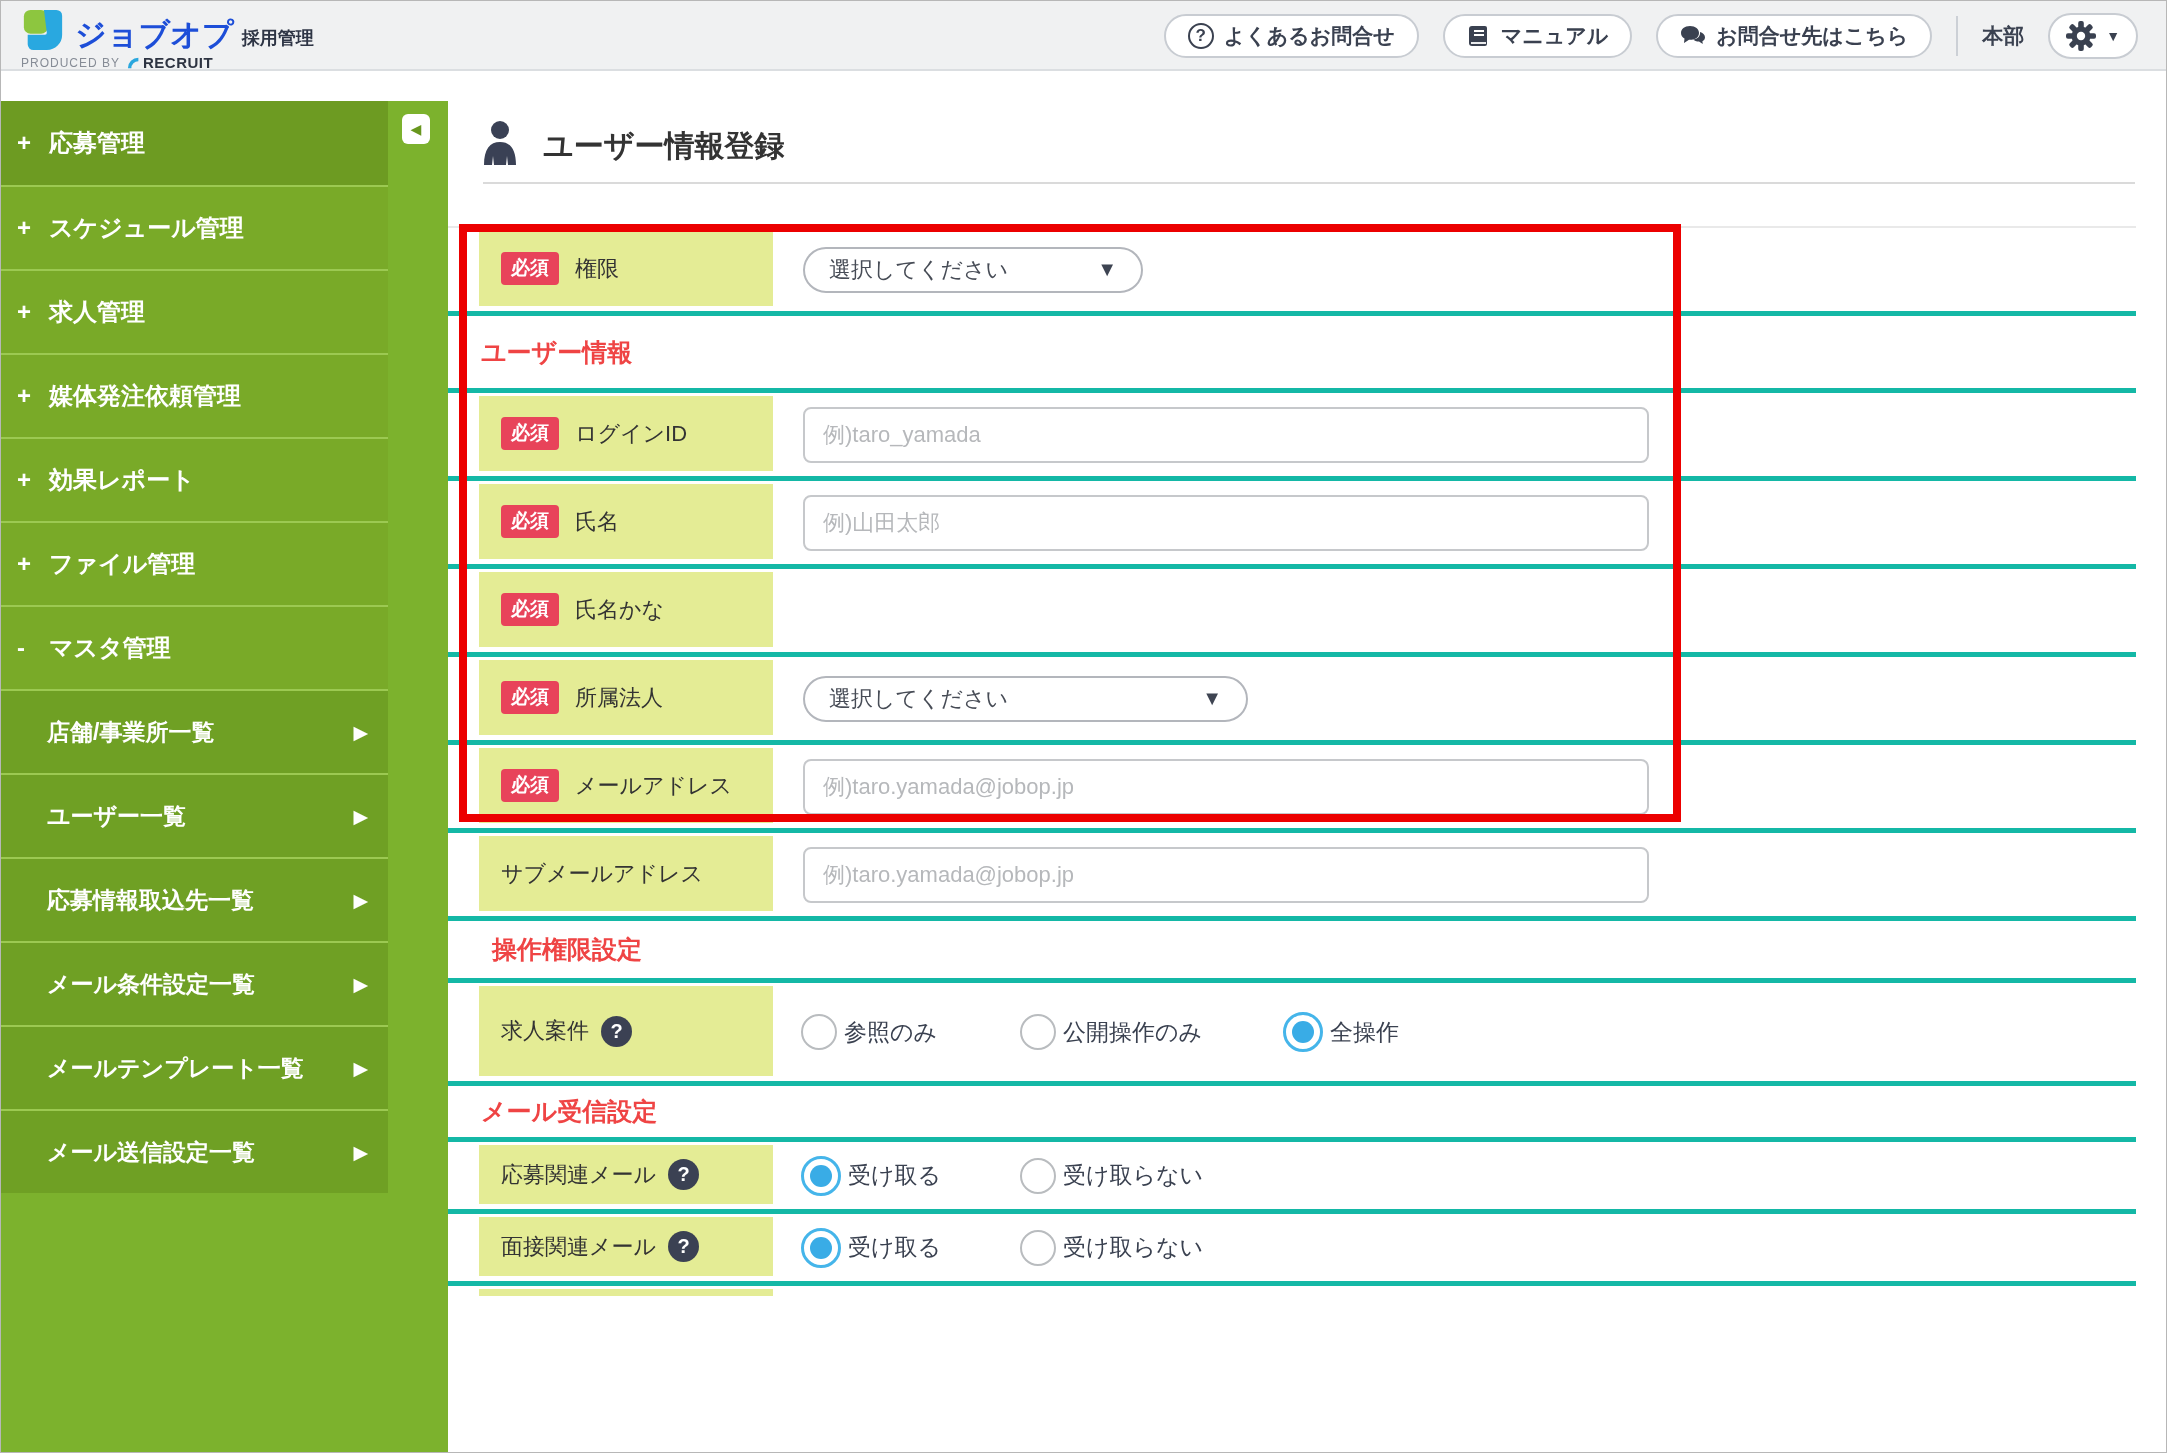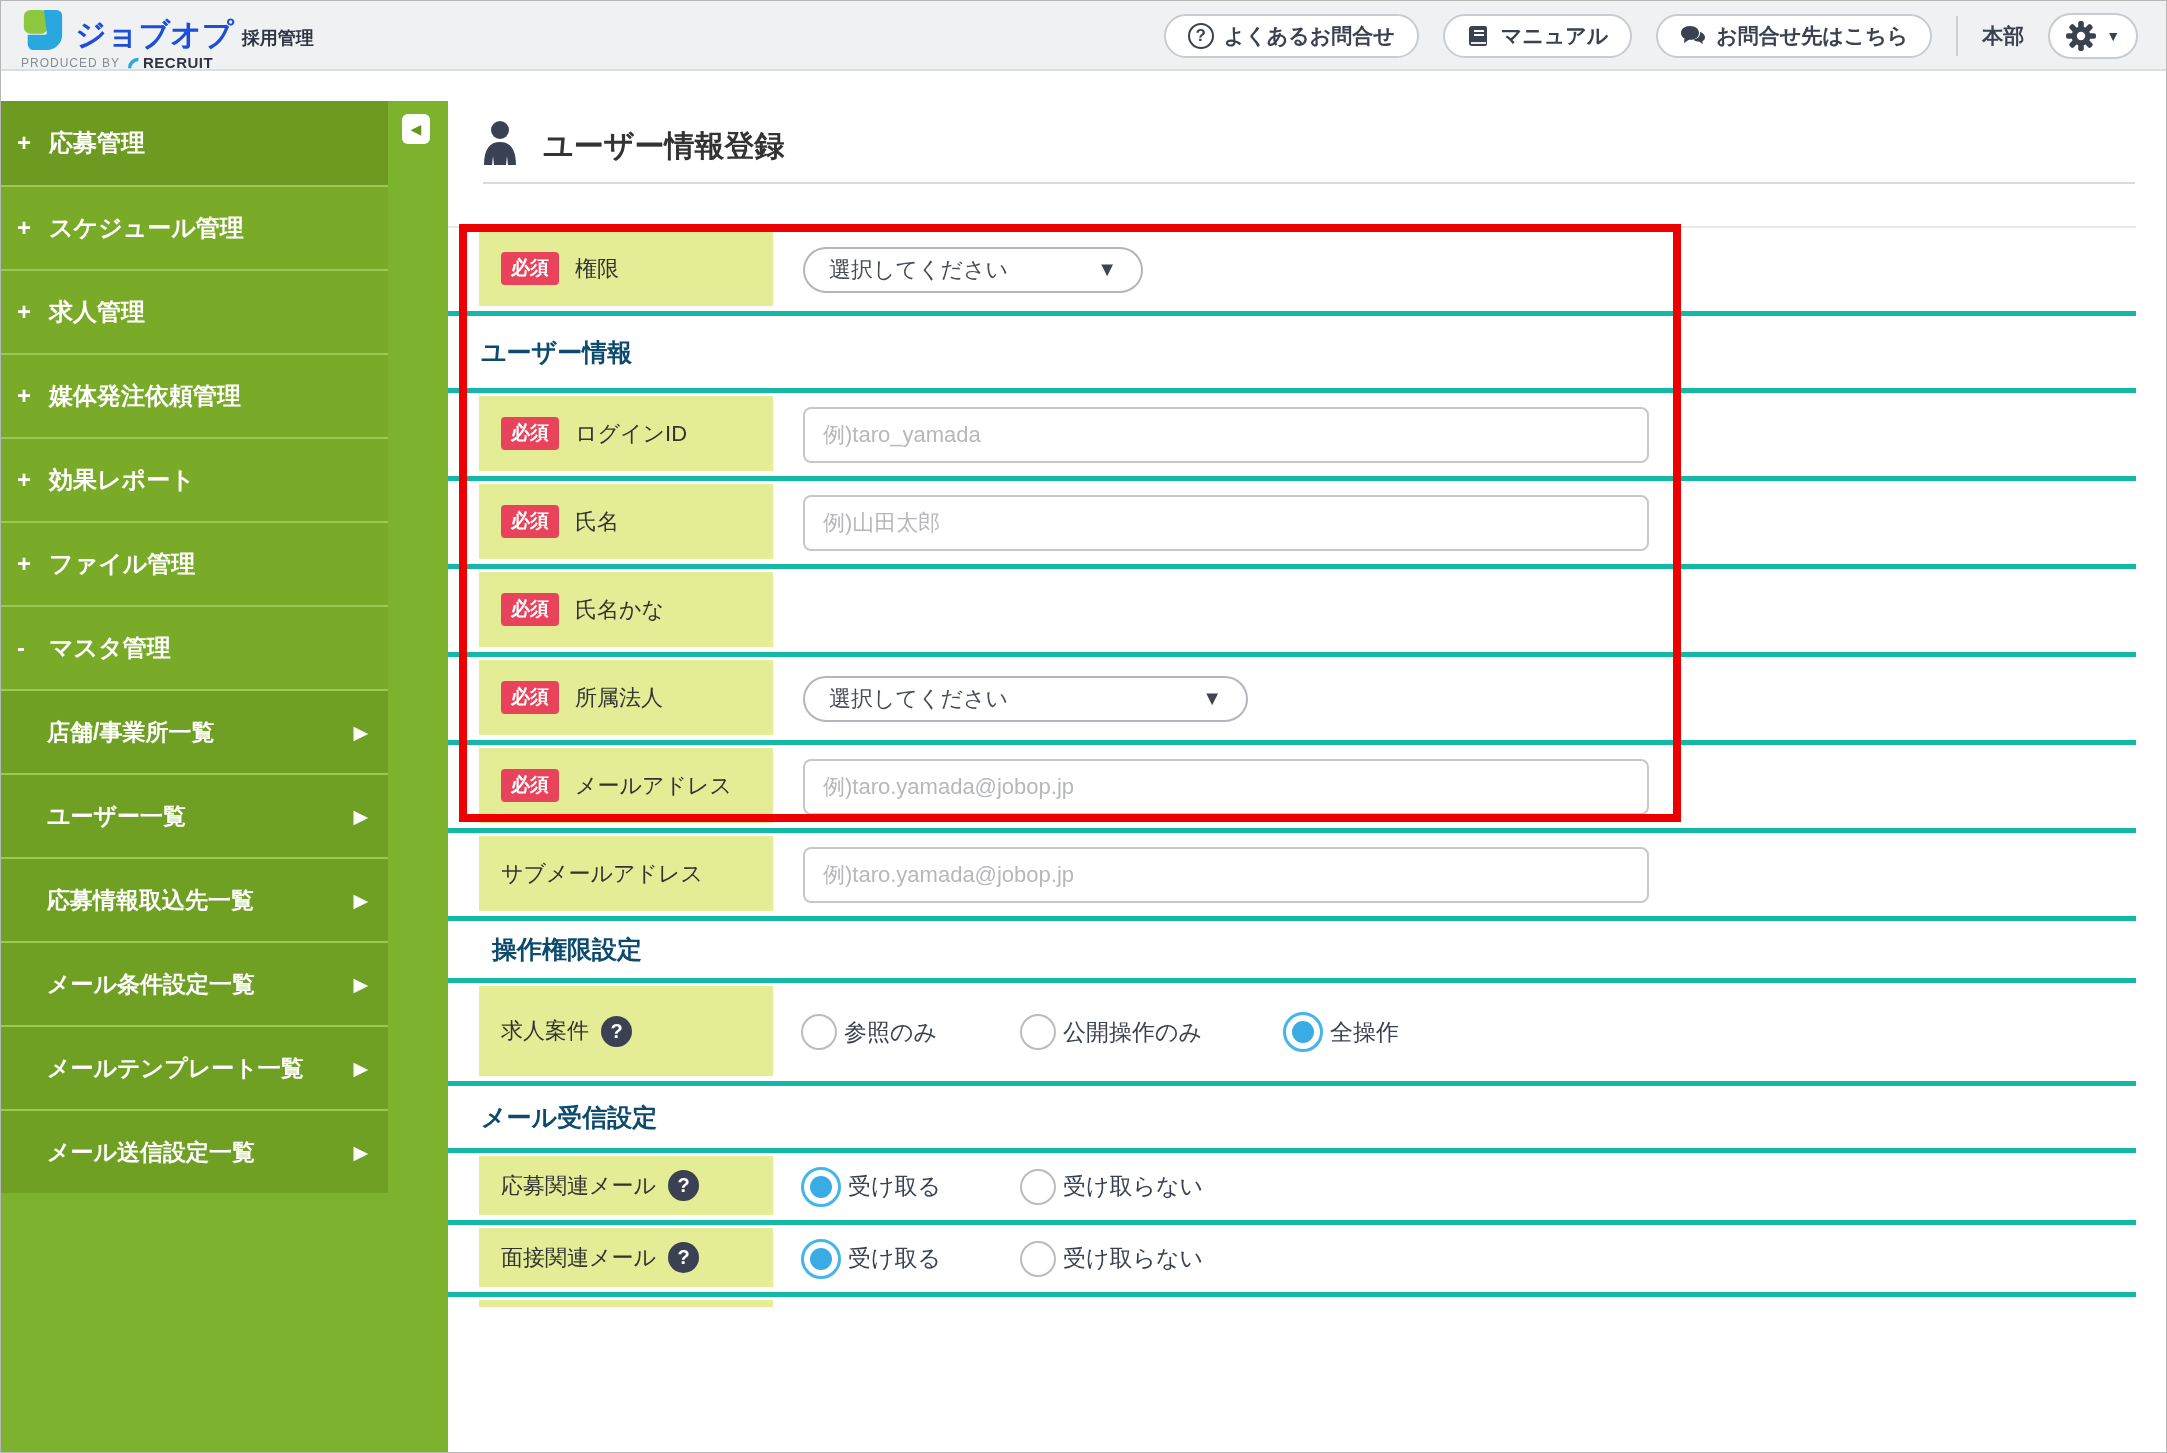--- a/index.html
+++ b/index.html
@@ -50,33 +50,33 @@
 
   
   .main { position:absolute; left:447px; top:0; width:1720px; height:1453px; }
   .page-title-wrap { position:absolute; left:33px; top:118px; height:54px; display:flex; align-items:center; gap:24px; }
   .page-title { font-size:30px; font-weight:bold; color:#333; }
   .title-divider { position:absolute; left:35px; top:181px; width:1652px; height:2px; background:#dadada; }
 
   .form { position:absolute; left:0; top:225px; width:1688px; border-top:2px solid #e9e9e9; }
   .row { position:relative; border-bottom:5px solid #14b8a6; box-sizing:border-box; }
   .h88 { height:88px; } .h77 { height:77px; } .h71 { height:62px;padding-left:11px; }
-  .h103 { height:103px; } .h67 { height:67px; } .h98 { height:72px; }
+  .h103 { height:103px; } .h67 { height:56px; } .h98 { height:72px; }
   .row.partial { height:10px; border-bottom:none; }
   .cell-label { position:absolute; left:31px; top:3px; bottom:5px; width:294px; background:#e4ec95;
     display:flex; align-items:center; padding-left:22px; box-sizing:border-box; }
   .row.partial .cell-label { bottom:0; }
   .req-badge { background:#e8435a; color:#fff; font-size:19px; font-weight:bold;
     padding:5px 10px; border-radius:4px; margin-right:16px; line-height:1.2; }
   .f-label { font-size:22px; color:#333; }
   .help-badge { width:31px; height:31px; border-radius:50%; background:#3b4153; color:#fff;
     font-size:20px; font-weight:bold; display:flex; align-items:center; justify-content:center;
     margin-left:12px; cursor:pointer; flex:none; }
   .section-row { display:flex; align-items:center; }
-  .section-title { font-size:25px; font-weight:bold; color:#0c4a6e; margin-left:33px; }
+  .section-title { font-size:25px; font-weight:bold; color:#ef4444; margin-left:33px; }
 
   .text-input { position:absolute; left:355px; top:50%; transform:translateY(-50%);
     width:846px; height:56px; border:2px solid #c6c8cb; border-radius:8px; box-sizing:border-box;
     padding:0 18px; font-size:22px; color:#333; font-family:inherit; background:#fff; outline:none; }
   .text-input::placeholder { color:#b6b8bb; opacity:1; }
   .select-pill { position:absolute; left:355px; top:50%; transform:translateY(-50%); height:46px;
     border:2px solid #b3b6bc; border-radius:24px; background:#fff; display:flex; align-items:center;
     justify-content:space-between; padding:0 24px; box-sizing:border-box; cursor:pointer; }
   .w340 { width:340px; } .w445 { width:445px; }
   .select-text { font-size:22px; color:#474c56; }

